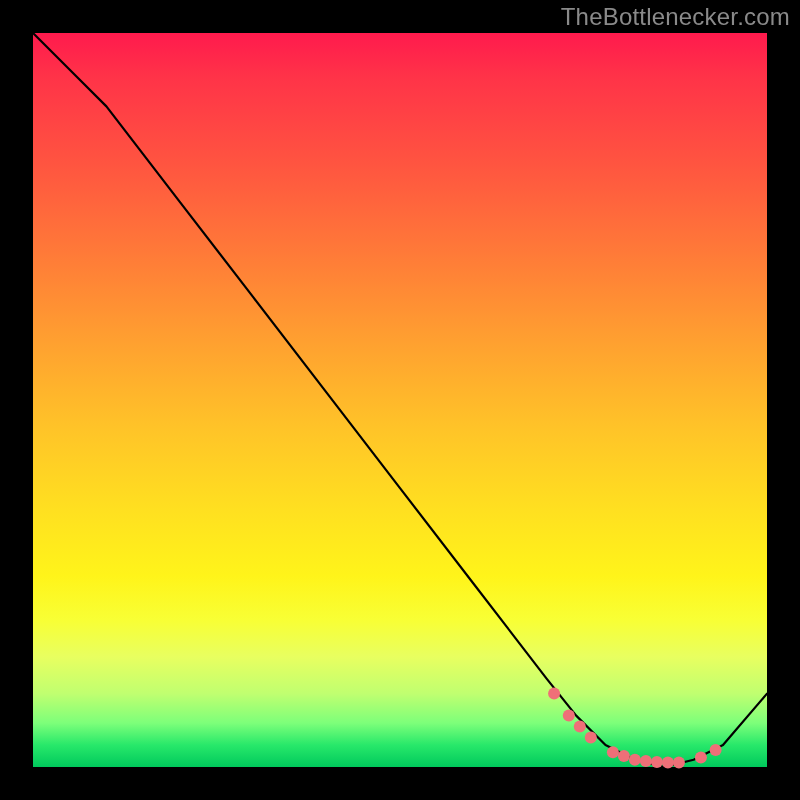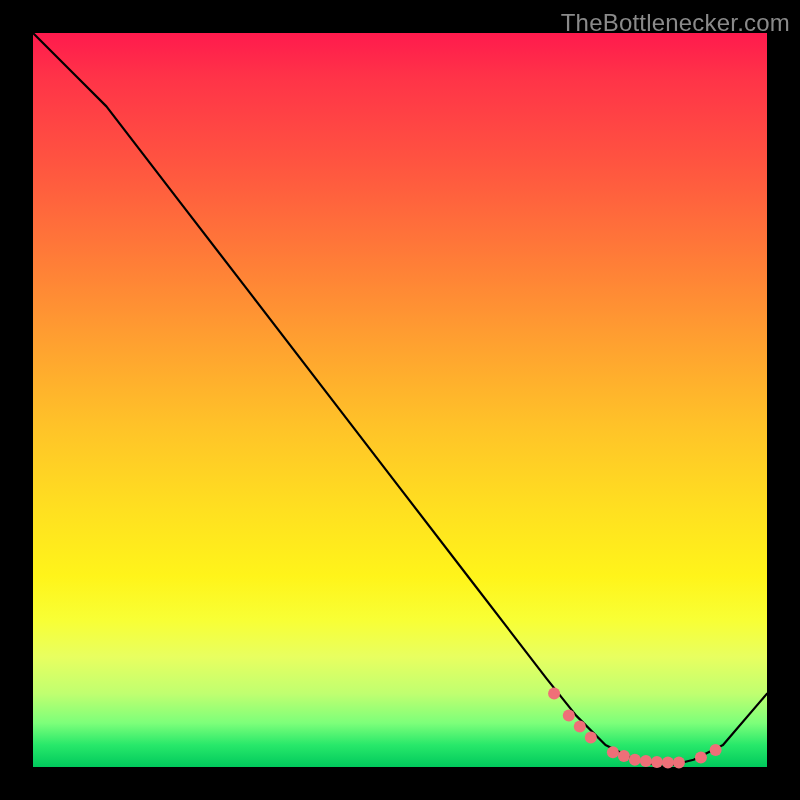--- a/index.html
+++ b/index.html
@@ -37,21 +37,21 @@
       #f8ff35 80%,
       #e8ff60 85%,
       #c0ff70 90%,
       #7dff7a 94%,
       #28e86a 97%,
       #00c95c 100%
     );
   }
   .watermark {
     position: absolute;
-    top: 9px;
+    top: 3px;
     right: 10px;
     font-size: 24px;
     font-weight: 500;
     color: #8a8a8a;
     letter-spacing: 0.2px;
   }
   svg.overlay {
     position: absolute;
     left: 0;
     top: 0;

